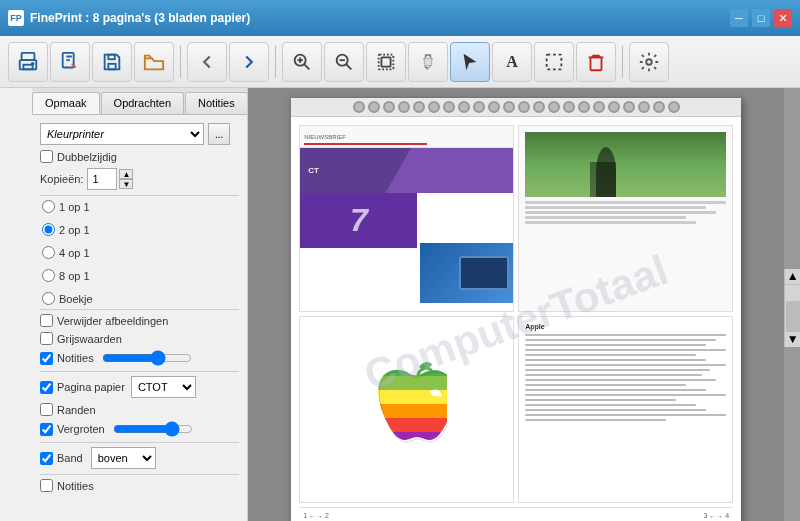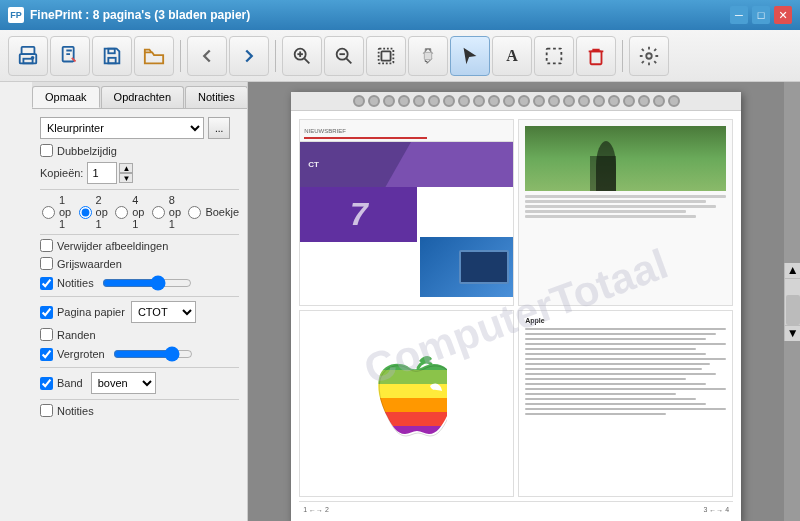--- a/index.html
+++ b/index.html
@@ -1,21 +1,21 @@
 <!DOCTYPE html>
 <html><head>
   <meta charset="utf-8">
   <style>
     * { box-sizing: border-box; margin: 0; padding: 0; }
     body { font-family: 'Segoe UI', Tahoma, sans-serif; font-size: 12px; background: #f0f0f0; overflow: hidden; }
 
     
     .titlebar {
       background: linear-gradient(to bottom, #4a9fd4, #2e7db8);
-      height: 30px;
+      height: 36px;
       display: flex;
       align-items: center;
       justify-content: space-between;
       padding: 0 8px;
       color: white;
       font-size: 12px;
       font-weight: bold;
     }
     .titlebar-left { display: flex; align-items: center; gap: 6px; }
     .titlebar-icon { width: 16px; height: 16px; background: #fff; border-radius: 2px; font-size: 9px; display: flex; align-items: center; justify-content: center; color: #2e7db8; }
@@ -112,36 +112,36 @@
     input[type="text"] {
       border: 1px solid #aaa;
       background: white;
       font-size: 11px;
       padding: 1px 4px;
       height: 22px;
     }
     input[type="checkbox"] { margin: 0; }
     input[type="radio"] { margin: 0; }
 
-    .select-full { width: 164px; }
+    .select-full { width: 164px; font-style: italic; }
     .btn-dots {
       border: 1px solid #aaa;
       background: linear-gradient(to bottom, #f9f9f9, #e0e0e0);
       cursor: pointer;
       padding: 1px 6px;
       font-size: 10px;
       height: 22px;
     }
     .spinner { display: flex; align-items: center; gap: 2px; }
     .spin-btns { display: flex; flex-direction: column; }
     .spin-btn { width: 14px; height: 10px; font-size: 8px; border: 1px solid #aaa; background: #e8e8e8; cursor: pointer; display: flex; align-items: center; justify-content: center; }
     .input-copies { width: 30px; }
     input[type="range"] { width: 80px; height: 16px; }
 
-    .radio-group { display: flex; flex-direction: row; gap: 2px; padding-left: 2px; }
+    .radio-group { display: flex; flex-direction: column; gap: 10px; padding-left: 2px; justify-content: flex-end; }
     .radio-row { display: flex; align-items: center; gap: 4px; font-size: 11px; }
 
     .section-divider { height: 1px; background: #ccc; margin: 4px 0; }
 
     
     .right-panel {
       flex: 1;
       background: #9a9a9a;
       display: flex;
       align-items: center;

